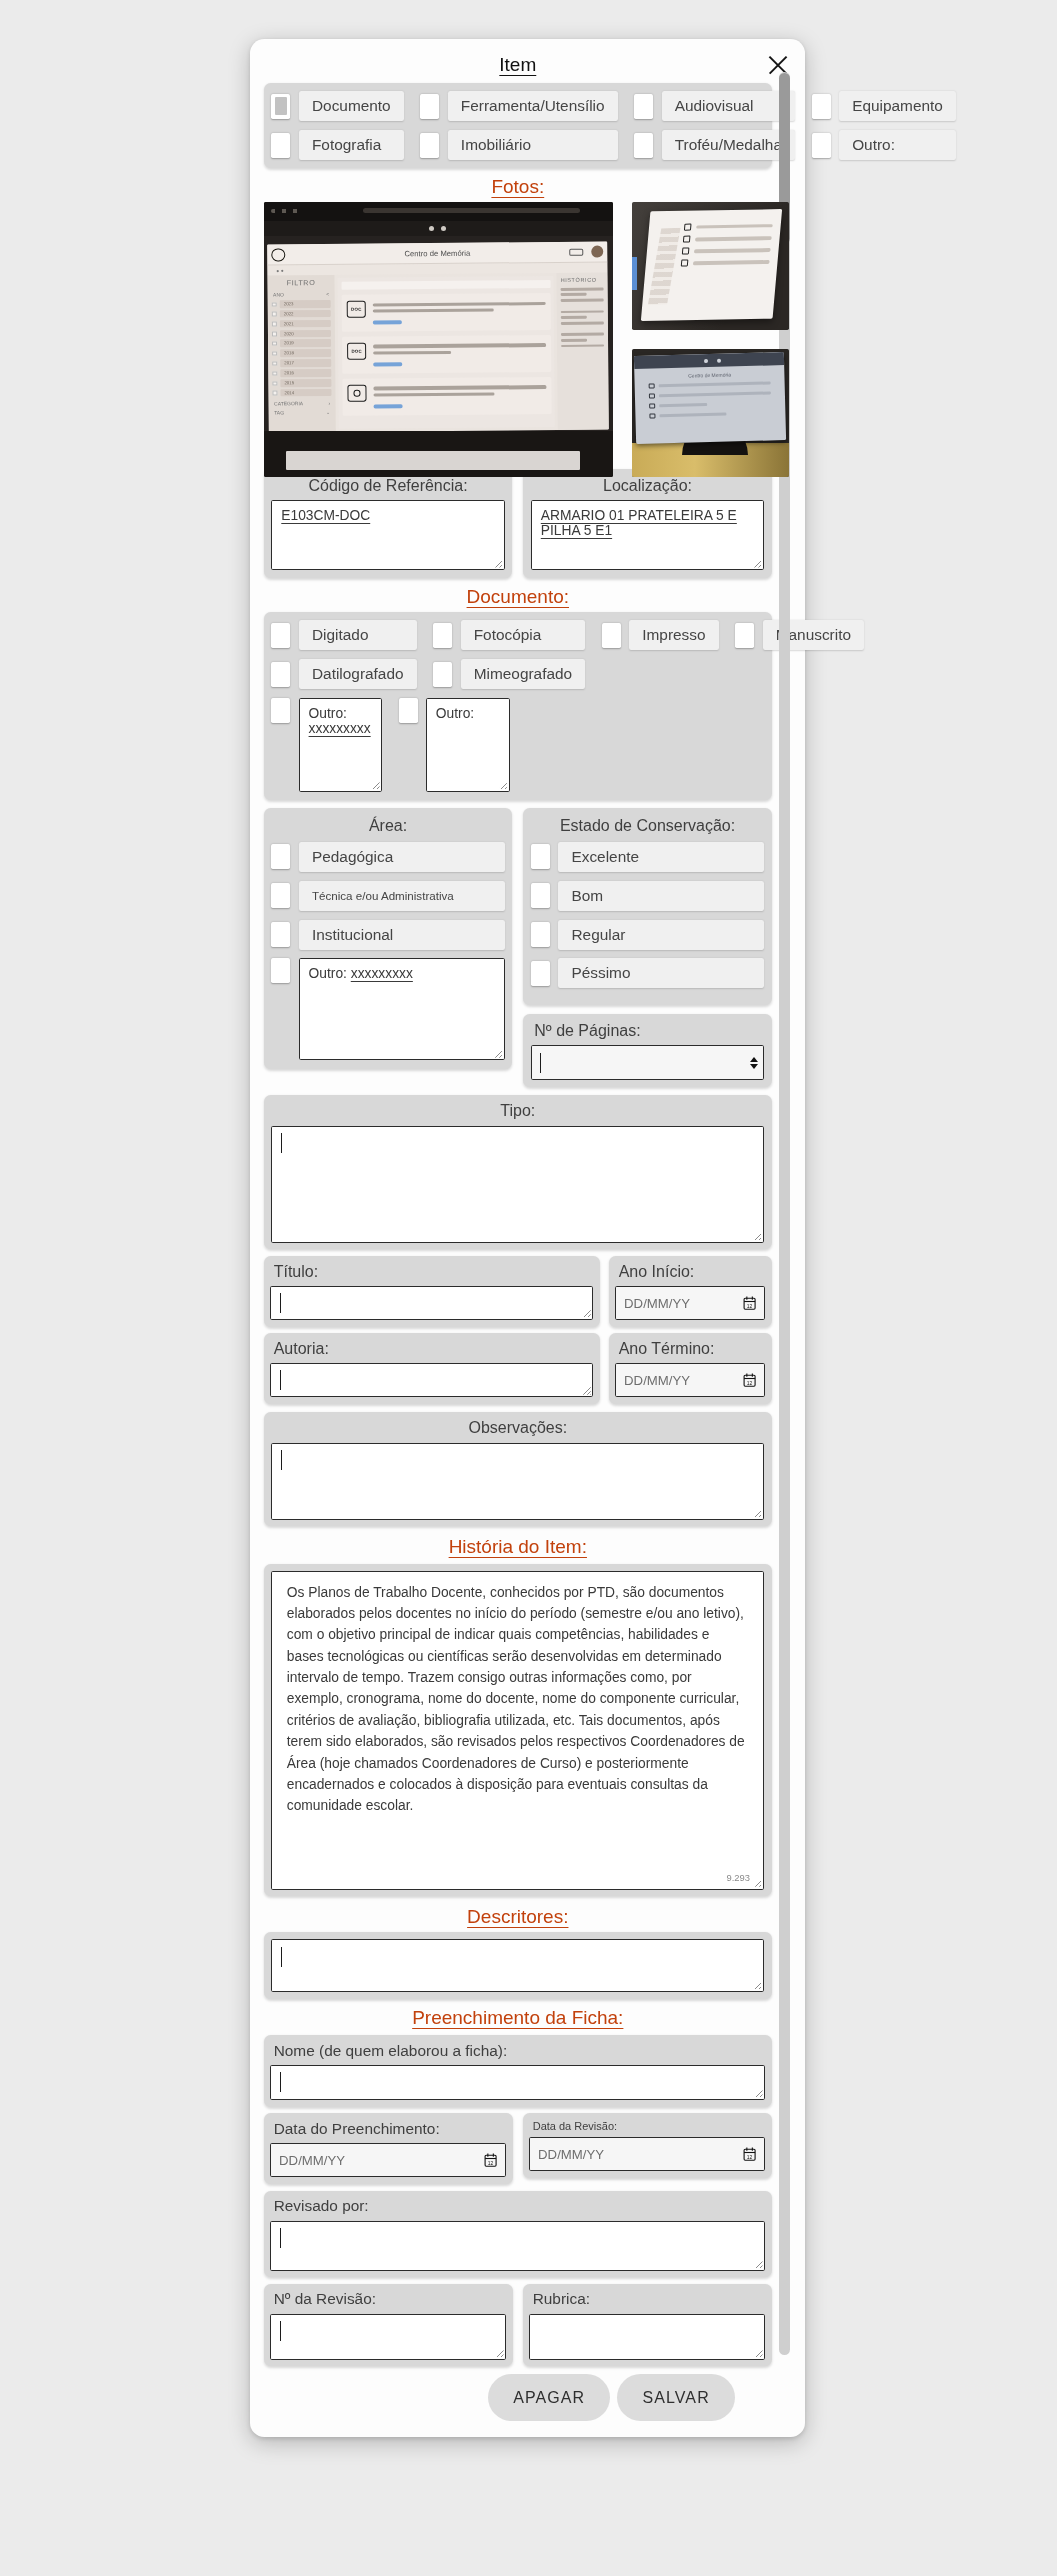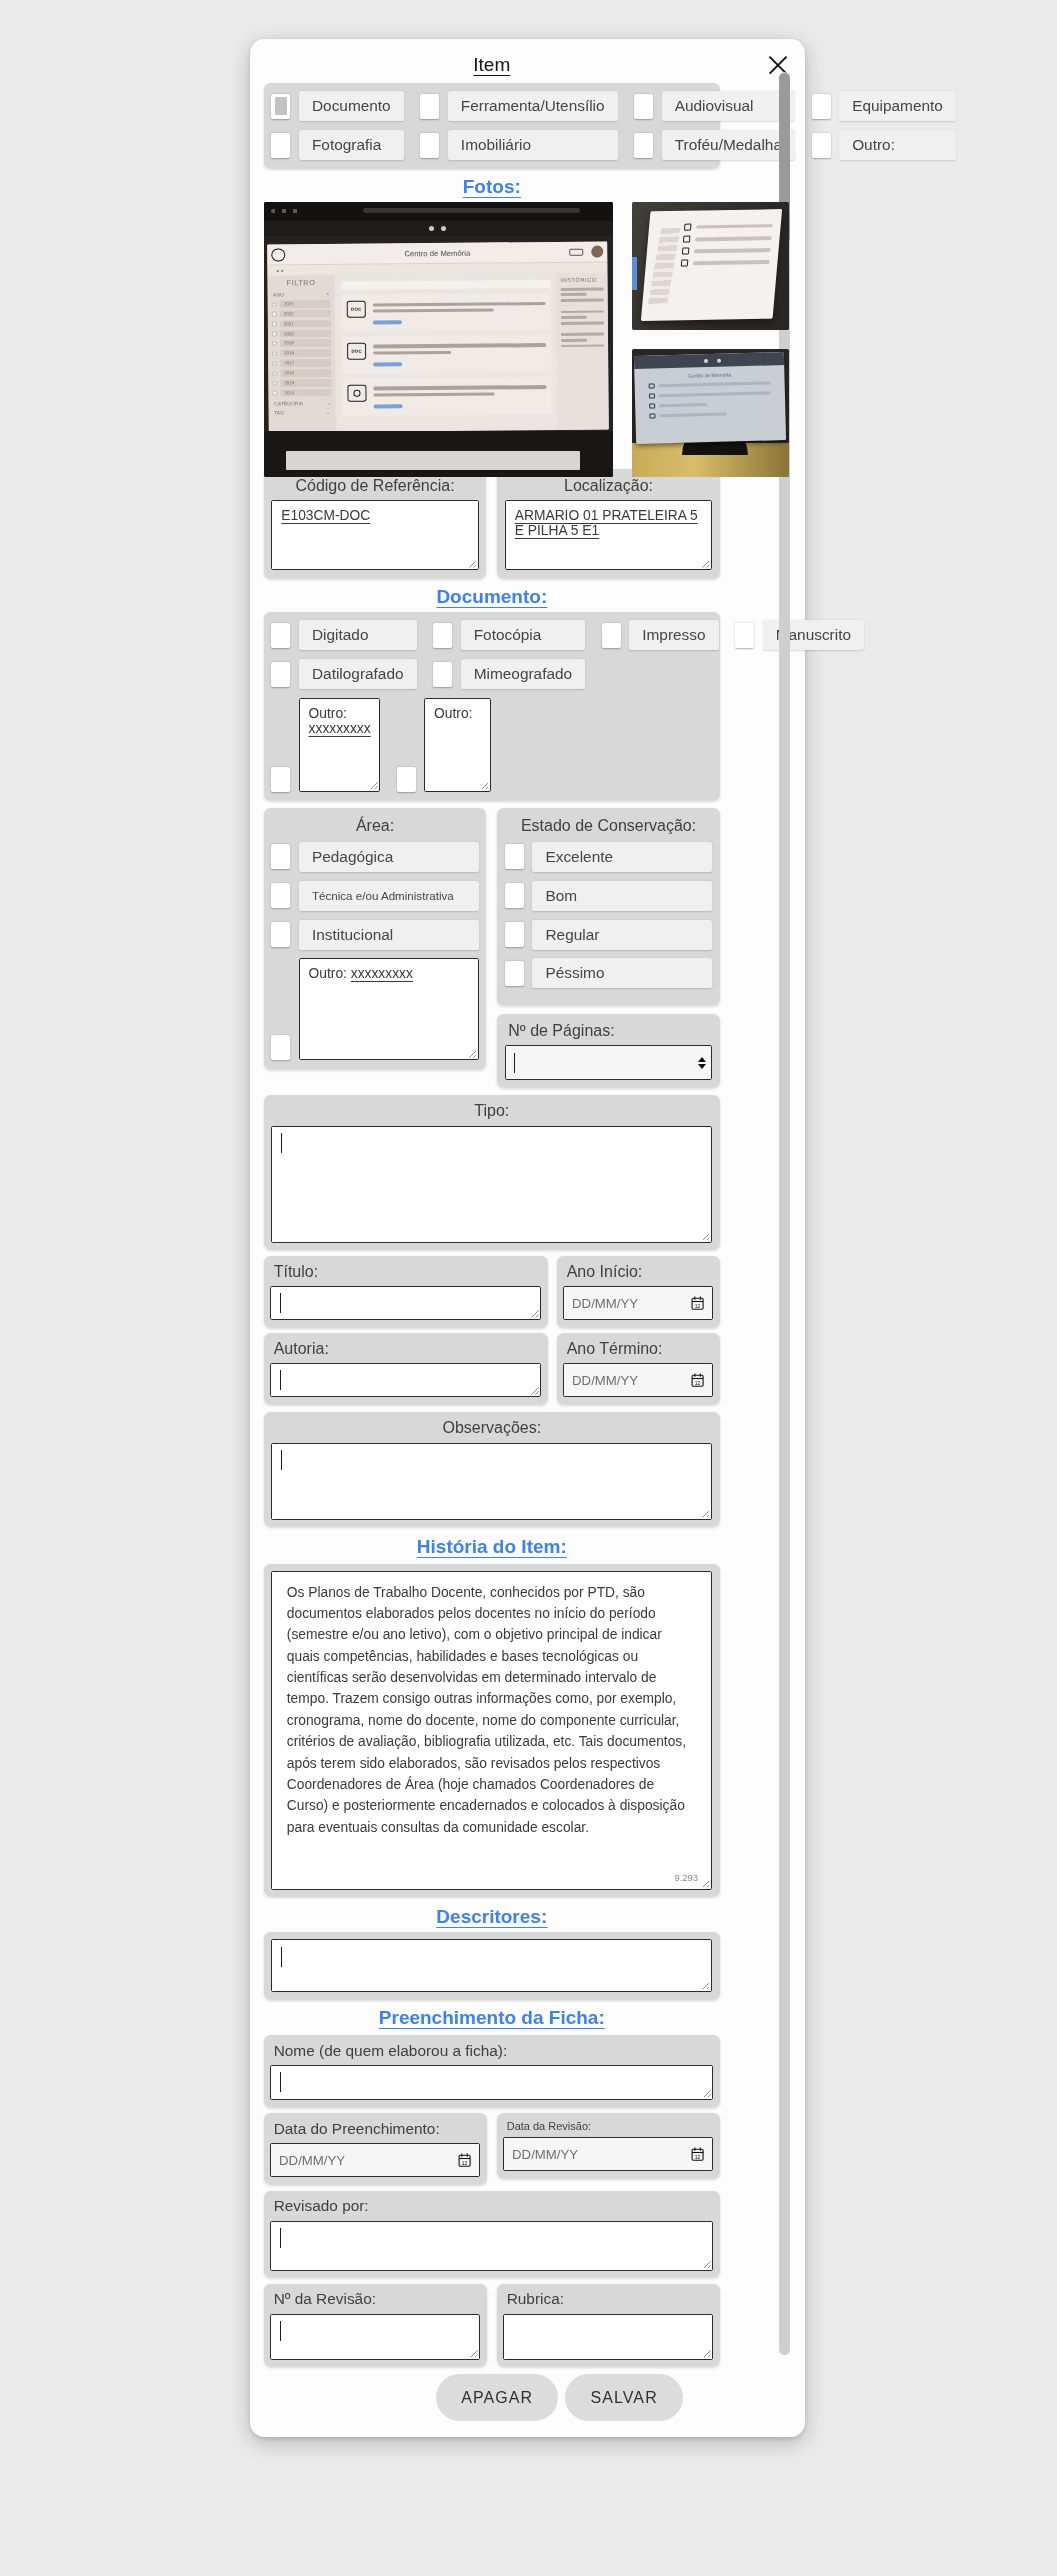--- a/index.html
+++ b/index.html
@@ -10,46 +10,46 @@
     font-family: "Liberation Sans", sans-serif;
     color:#3a3a3a;
     overflow: hidden;
   }
   .modal {
     position:absolute; left:250px; top:39px; width:555px;
     background:#fdfdfd; border-radius:14.3px;
     box-shadow: 0 5.5px 22px rgba(0,0,0,.22), 0 1.1px 4.4px rgba(0,0,0,.12);
     padding:13.2px 30px 13.2px 13.8px;
   }
-  .content { width:456px; }
+  .content { width:508px; }
 
   
   .page-title { text-align:center; font-size:19px; font-weight:500; color:#111;
     text-decoration:underline; text-underline-offset:3.9px; margin-top:2.2px; }
-  .section-h { text-align:center; font-size:19px; font-weight:700; color:#3b82f6;
+  .section-h { text-align:center; font-size:19px; font-weight:400; color:#c2410c;
     text-decoration:underline; text-underline-offset:3.9px; }
 
   
   .close-btn { position:absolute; top:15.4px; right:16.5px; width:22px; height:22px; cursor:pointer; }
   .close-btn::before,.close-btn::after { content:""; position:absolute; left:50%; top:50%;
     width:24px; height:1.7px; background:#141414; }
   .close-btn::before { transform:translate(-50%,-50%) rotate(45deg); }
   .close-btn::after  { transform:translate(-50%,-50%) rotate(-45deg); }
 
   
   .scrollbar { position:absolute; top:33px; right:15px; width:11px; height:calc(100% - 115px);
     background:#cfcfcf; border-radius:5.5px; }
   .scrollbar .thumb { position:absolute; top:1.1px; left:0; width:11px; height:171px;
     background:#9a9a9a; border-radius:5.5px; }
 
   
   .card { background:#d8d8d8; border-radius:6.6px; box-shadow:0 1.1px 2.8px rgba(0,0,0,.15); }
   .opt-grid { display:grid; grid-template-columns:1fr 1fr 1fr 1fr; column-gap:16.5px; row-gap:8.8px; padding:8.3px 7.7px; }
   .opt-cell { display:flex; align-items:center; gap:8.3px; }
-  .opt-cell.top { align-items:flex-end; }
+  .opt-cell.top { align-items:flex-start; }
   .cb { width:19px; height:25px; flex:0 0 19px; background:#ffffff; border-radius:1.7px;
     box-shadow:0 0.6px 1.7px rgba(0,0,0,.3); display:flex; align-items:center; justify-content:center; }
   .cb.checked::after { content:""; width:12px; height:17.6px; background:#c2c2c2; border-radius:1.1px; }
   .opt-label { flex:1; height:30px; background:#f0f0f0; border-radius:2.2px;
     box-shadow:0 0.6px 1.7px rgba(0,0,0,.15); display:flex; align-items:center;
     padding:0 13.2px; font-size:15.4px; color:#454545; white-space:nowrap; overflow:hidden; }
   .opt-label.small { font-size:11.6px; }
 
   
   .ta { position:relative; background:#ffffff; border:1.1px solid #2b2b2b; border-radius:1.7px;

